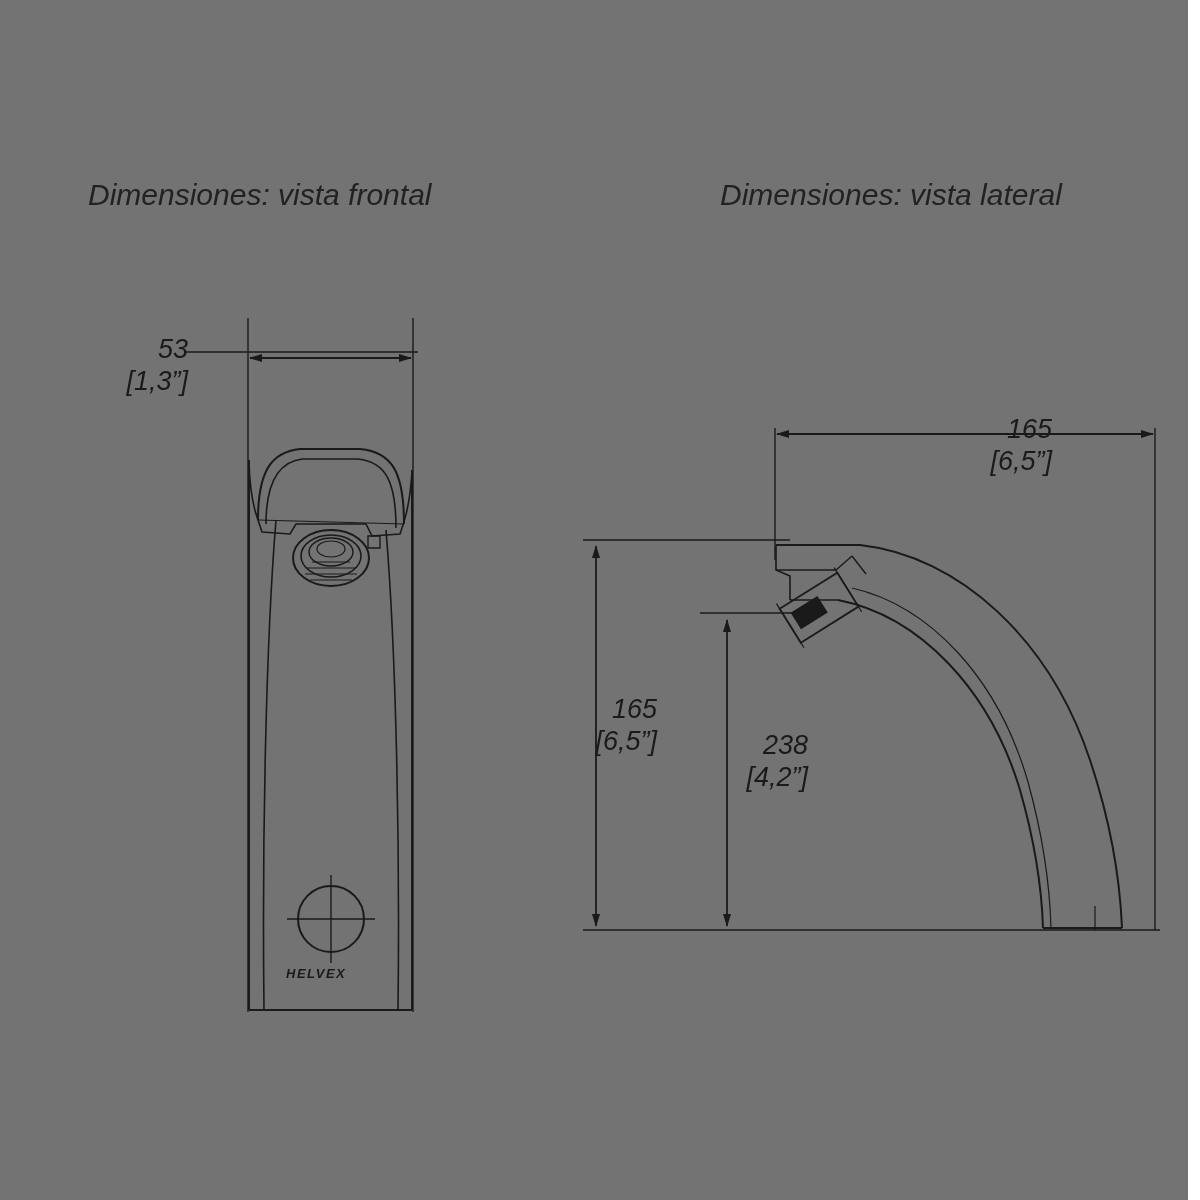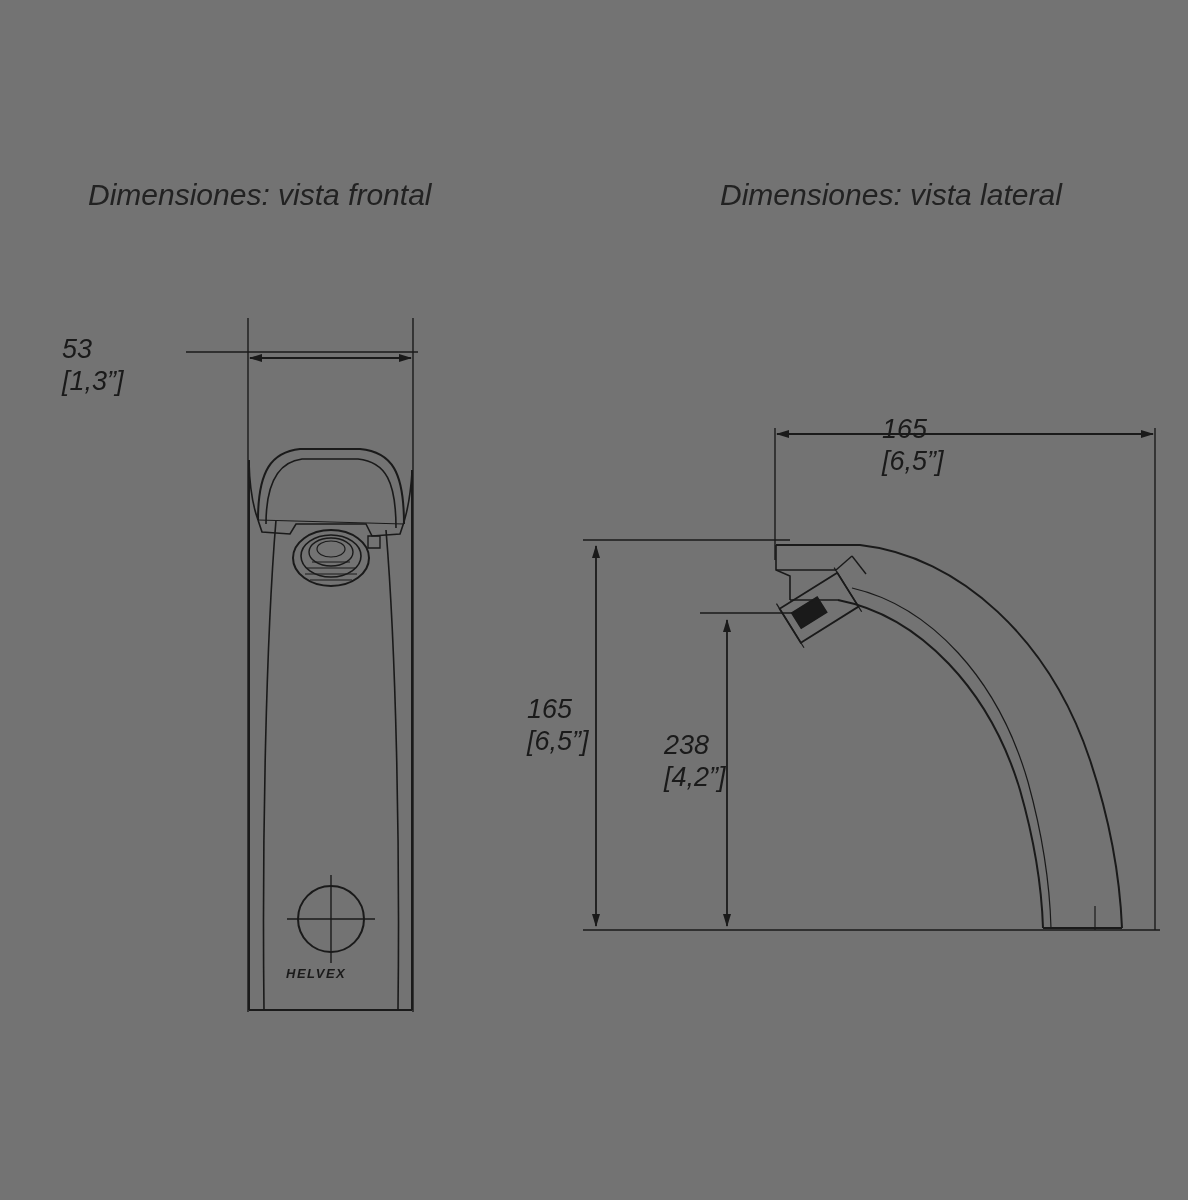--- a/index.html
+++ b/index.html
@@ -27,21 +27,21 @@
     white-space: nowrap;
     letter-spacing: 0px;
   }
   #title-front { left: 88px; top: 178px; }
   #title-side  { left: 684px; top: 178px; margin-left: 36px; }
 
   .dim-label {
     position: absolute;
     font-size: 27px;
     color: #1a1a1a;
-    text-align: left;
+    text-align: right;
     line-height: 1.18;
     white-space: nowrap;
   }
   .dim-label .mm { display: block; }
   .dim-label .inch { display: block; }
 
   #dim-53 { left: 62px; top: 334px; width: 126px; }
   #dim-165-top { left: 882px; top: 414px; width: 170px; }
   #dim-165-left { left: 527px; top: 694px; width: 130px; }
   #dim-135 { left: 664px; top: 730px; width: 144px; }

